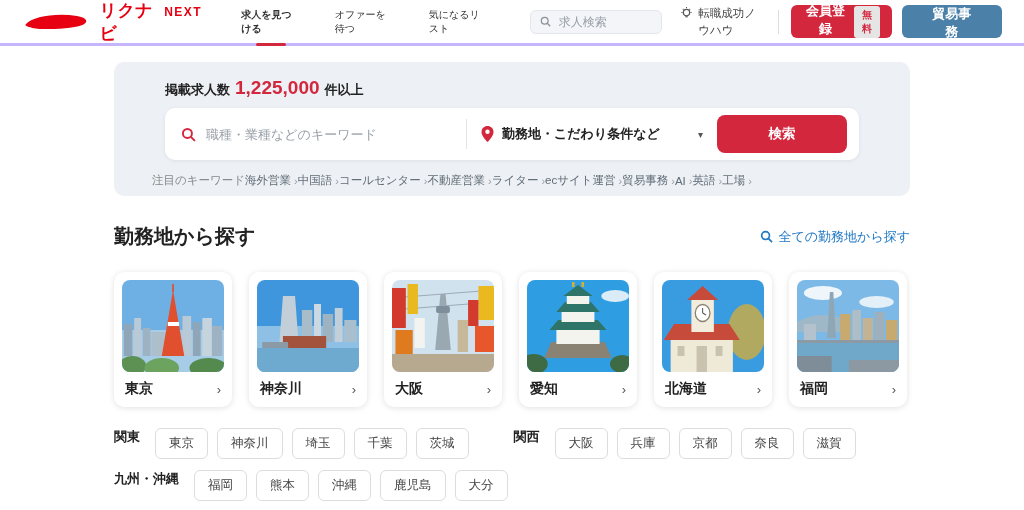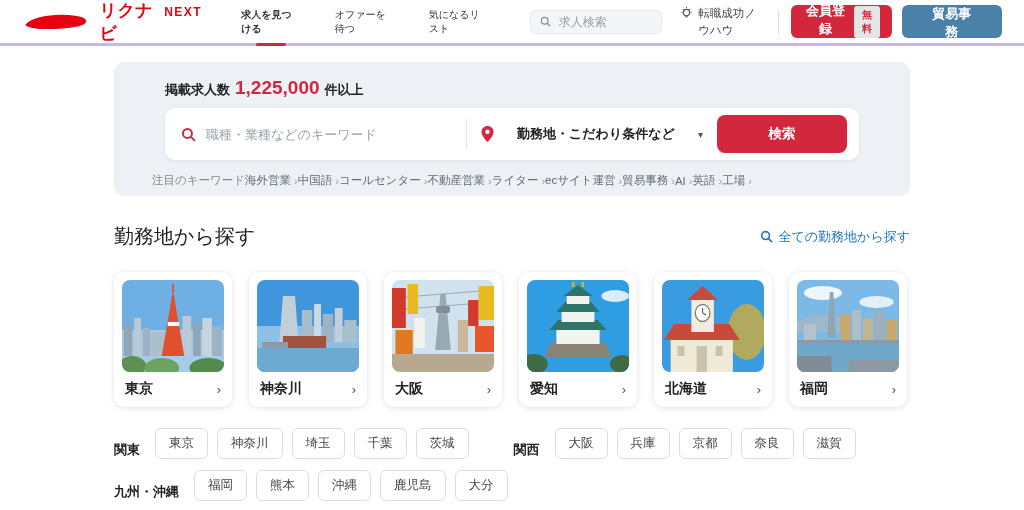--- a/index.html
+++ b/index.html
@@ -48,50 +48,50 @@
     display:flex; align-items:baseline;text-align:center; }
   .count-value { color:#d3273e; font-size:19px; font-weight:bold; margin:0 5px; }
   .search-bar { margin:9px 51px 0; background:#fff; border-radius:10px; height:52px;
     display:flex; align-items:center; box-shadow:0 1px 4px rgba(0,0,0,.07);
     padding-right:12px; }
   .kw-field { flex:1; display:flex; align-items:center; gap:8px; padding:0 16px; }
   .kw-field input { border:none; outline:none; font-size:13px; width:100%; color:#333;
     font-family:Liberation Sans, sans-serif; }
   .kw-field input::placeholder { color:#9aa1a9; }
   .bar-divider { width:1px; height:30px; background:#e4e4e4; }
-  .loc-field { width:250px; display:flex; align-items:center; gap:23px; padding:0 14px;
+  .loc-field { width:250px; display:flex; align-items:center; gap:8px; padding:0 14px;
     font-size:13px; font-weight:bold; color:#222; cursor:pointer; }
   .caret { margin-left:auto; color:#555; font-size:10px; }
   .btn-search { background:#d3273e; color:#fff; border:none; border-radius:8px;
     width:130px; height:38px; font-size:13.5px; font-weight:bold; flex:none;
     font-family:inherit; }
   .keywords-row { margin-top:13px; padding:0 38px; display:flex; align-items:center;
     gap:0; font-size:11.5px; color:#888; white-space:nowrap; }
   .kw-link { color:#5f6b76; display:flex; align-items:center; gap:3px; }
   .kw-chev { color:#9aa1a9; font-size:11px; }
 
   
   .section-head { margin-top:27px; display:flex; align-items:center;
     justify-content:space-between; }
-  .section-title { font-size:20px; font-weight:normal; color:#222; margin:0; }
+  .section-title { font-size:20px; font-weight:bold; color:#222; margin:0; }
   .all-link { color:#2178c4; font-size:13px; display:flex; align-items:center; gap:5px; }
 
   .cards { margin-top:22px; display:flex; gap:17px; }
   .card { width:118px; background:#fff; border-radius:10px;
     box-shadow:0 1px 6px rgba(0,0,0,.12); padding:8px 8px 0; cursor:pointer; }
   .card-img { height:92px; border-radius:8px; overflow:hidden; line-height:0; }
   .card-img svg { width:100%; height:100%; }
   .card-foot { display:flex; align-items:center; justify-content:space-between;
     padding:8px 3px 9px; }
   .card-label { font-size:14px; font-weight:bold; color:#222; }
   .card-chev { color:#555; font-size:13px; }
 
   .region-rows { margin-top:21px; }
   .region-row { display:flex; align-items:center; margin-bottom:11px; }
-  .region-group { display:flex; align-items:flex-end; gap:9px; }
+  .region-group { display:flex; align-items:flex-start; gap:9px; }
   .region-group.gapped { margin-left:45px; }
   .region-label { font-size:13px; font-weight:bold; color:#222; margin-right:6px; }
   .chip { border:1px solid #ddd; border-radius:6px; background:#fff; padding:6px 13px;
     font-size:12.5px; color:#444; display:inline-block; }
 </style>
 </head>
 <body>
 
 <header class="header">
   <a class="logo">

